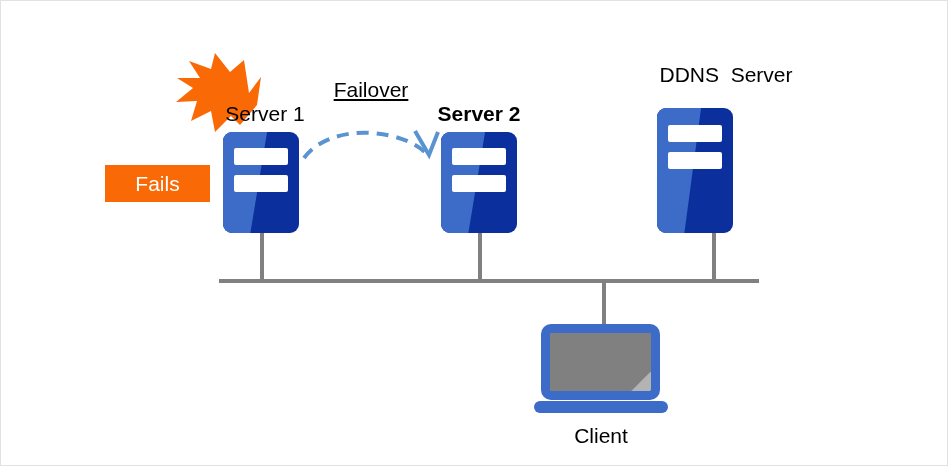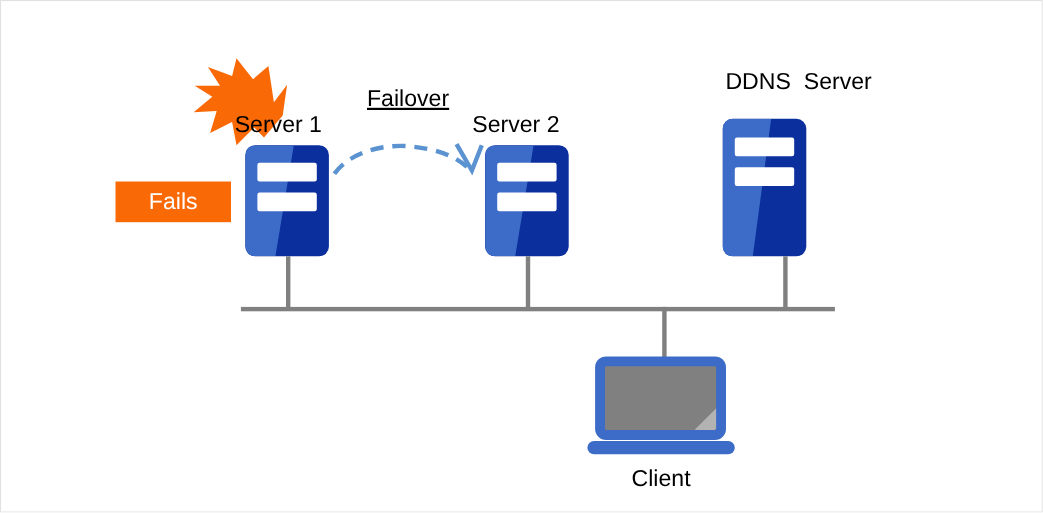--- a/index.html
+++ b/index.html
@@ -125,25 +125,25 @@
     <g>
       <path d="M 303,157 C 318,136 350,130 371,132 C 394,134 412,140 425,152" fill="none" stroke="#5b93d1" stroke-width="4" stroke-dasharray="12 8" stroke-linecap="butt"></path>
       <path d="M 414,130 L 428,154 L 437,131" fill="none" stroke="#5b93d1" stroke-width="4" stroke-linecap="butt" stroke-linejoin="miter"></path>
     </g>
   </svg>
 
   <div class="badge" style="left:104px; top:164px; width:105px; height:37px;">
     <span>Fails</span>
   </div>
 
-  <div class="label center-label" style="left:192px; top:100px; width:120px;">Server 1</div>
+  <div class="label center-label" style="left:204px; top:100px; width:120px;">Server 1</div>
 
   <div class="label center-label" style="left:310px; top:76px; width:120px;text-decoration:underline;">Failover</div>
 
-  <div class="label center-label" style="left:408px; top:100px; width:120px;">Server 2</div>
+  <div class="label center-label" style="left:418px; top:100px; width:120px;font-weight:bold;">Server 2</div>
 
   <div class="label center-label" style="left:625px; top:61px; width:200px;">DDNS  Server</div>
 
   <div class="label center-label" style="left:540px; top:422px; width:120px;">Client</div>
 
   <div class="server" style="left:222px; top:131px;">
     <div class="light"></div>
     <div class="bar b1"></div>
     <div class="bar b2"></div>
   </div>

